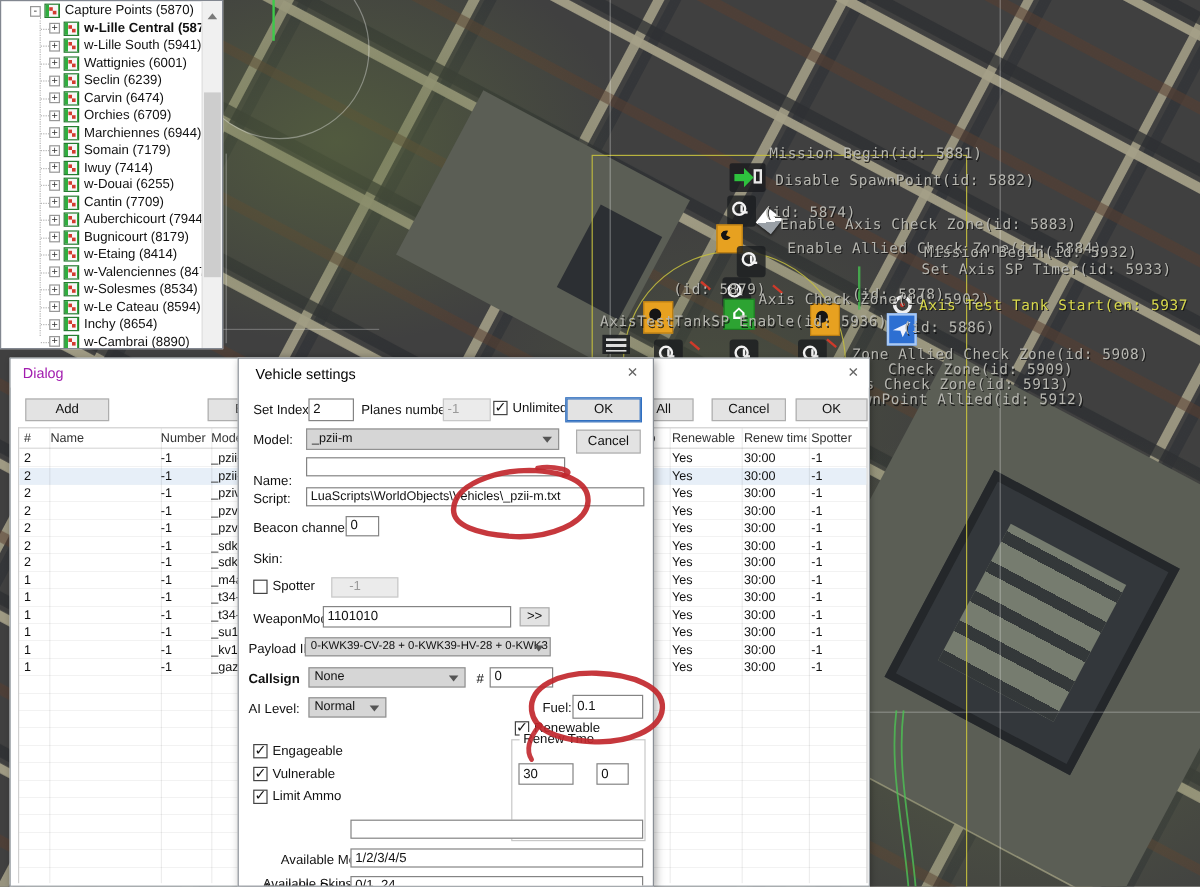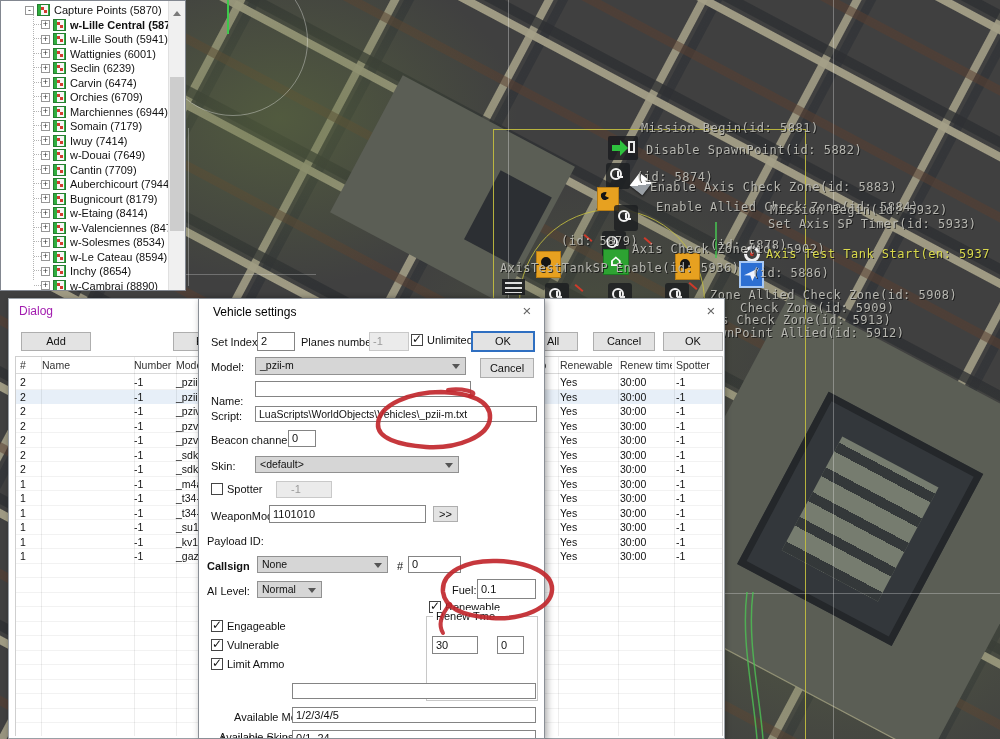--- a/index.html
+++ b/index.html
@@ -250,21 +250,21 @@
         <div class="tree-row root"><span class="expander">-</span><span class="tree-icon"></span><span class="tlabel">Capture Points (5870)</span></div>
         <div class="tree-row bold"><span class="expander">+</span><span class="tree-icon"></span><span class="tlabel">w-Lille Central (5871</span></div>
         <div class="tree-row"><span class="expander">+</span><span class="tree-icon"></span><span class="tlabel">w-Lille South (5941)</span></div>
         <div class="tree-row"><span class="expander">+</span><span class="tree-icon"></span><span class="tlabel">Wattignies (6001)</span></div>
         <div class="tree-row"><span class="expander">+</span><span class="tree-icon"></span><span class="tlabel">Seclin (6239)</span></div>
         <div class="tree-row"><span class="expander">+</span><span class="tree-icon"></span><span class="tlabel">Carvin (6474)</span></div>
         <div class="tree-row"><span class="expander">+</span><span class="tree-icon"></span><span class="tlabel">Orchies (6709)</span></div>
         <div class="tree-row"><span class="expander">+</span><span class="tree-icon"></span><span class="tlabel">Marchiennes (6944)</span></div>
         <div class="tree-row"><span class="expander">+</span><span class="tree-icon"></span><span class="tlabel">Somain (7179)</span></div>
         <div class="tree-row"><span class="expander">+</span><span class="tree-icon"></span><span class="tlabel">Iwuy (7414)</span></div>
-        <div class="tree-row"><span class="expander">+</span><span class="tree-icon"></span><span class="tlabel">w-Douai (7649)</span></div>
+        <div class="tree-row"><span class="expander">+</span><span class="tree-icon"></span><span class="tlabel">w-Douai (6255)</span></div>
         <div class="tree-row"><span class="expander">+</span><span class="tree-icon"></span><span class="tlabel">Cantin (7709)</span></div>
         <div class="tree-row"><span class="expander">+</span><span class="tree-icon"></span><span class="tlabel">Auberchicourt (7944)</span></div>
         <div class="tree-row"><span class="expander">+</span><span class="tree-icon"></span><span class="tlabel">Bugnicourt (8179)</span></div>
         <div class="tree-row"><span class="expander">+</span><span class="tree-icon"></span><span class="tlabel">w-Etaing (8414)</span></div>
         <div class="tree-row"><span class="expander">+</span><span class="tree-icon"></span><span class="tlabel">w-Valenciennes (8474</span></div>
         <div class="tree-row"><span class="expander">+</span><span class="tree-icon"></span><span class="tlabel">w-Solesmes (8534)</span></div>
         <div class="tree-row"><span class="expander">+</span><span class="tree-icon"></span><span class="tlabel">w-Le Cateau (8594)</span></div>
         <div class="tree-row"><span class="expander">+</span><span class="tree-icon"></span><span class="tlabel">Inchy (8654)</span></div>
         <div class="tree-row"><span class="expander">+</span><span class="tree-icon"></span><span class="tlabel">w-Cambrai (8890)</span></div>
       </div>
@@ -458,33 +458,33 @@
     <span class="lbl" style="left:12px;top:86px;margin-top:10px;">Name:</span>
     <div class="inp" style="left:56px;top:82px;width:216px;height:16px;line-height:14px;"></div>
 
     <span class="lbl" style="left:12px;top:111px;text-align:right;">Script:</span>
     <div class="inp" style="left:56px;top:107px;width:282px;height:16px;line-height:14px;font-size:10.5px;">LuaScripts\WorldObjects\Vehicles\_pzii-m.txt</div>
 
     <span class="lbl" style="left:12px;top:135px;">Beacon channel</span>
     <div class="inp" style="left:89px;top:131px;width:28px;height:17px;line-height:15px;">0</div>
 
     <span class="lbl" style="left:12px;top:161px;">Skin:</span>
-    <div class="combo" style="left:56px;top:157px;width:204px;height:17px;">&lt;default&gt;</div>
 
     <span class="chk" style="left:12px;top:184px;">
         <span class="bx"></span>
         <span>Spotter</span>
       </span>
     <div class="inp disabled" style="left:77px;top:182px;width:56px;height:17px;line-height:15px;padding-left:14px;">-1</div>
 
     <span class="lbl" style="left:12px;top:211px;">WeaponMods:</span>
     <div class="inp" style="left:70px;top:206px;width:157px;height:18px;line-height:16px;">1101010</div>
     <div class="btn" style="left:234px;top:207px;width:25px;height:16px;line-height:14px;">&gt;&gt;</div>
 
     <span class="lbl" style="left:8px;top:236px;">Payload ID:</span>
+    <div class="combo" style="left:55px;top:232px;width:205px;height:16px;font-size:9.5px;line-height:14px;">0-KWK39-CV-28 + 0-KWK39-HV-28 + 0-KWK3</div>
 
     <span class="lbl" style="left:8px;top:261px;font-weight:bold;">Callsign</span>
     <div class="combo" style="left:58px;top:257px;width:131px;height:17px;">None</div>
     <span class="lbl" style="left:198px;top:261px;">#</span>
     <div class="inp" style="left:209px;top:257px;width:53px;height:17px;line-height:15px;">0</div>
 
     <span class="lbl" style="left:8px;top:286px;">AI Level:</span>
     <div class="combo" style="left:58px;top:282px;width:65px;height:17px;">Normal</div>
 
     <span class="lbl" style="left:253px;top:285px;">Fuel:</span>

